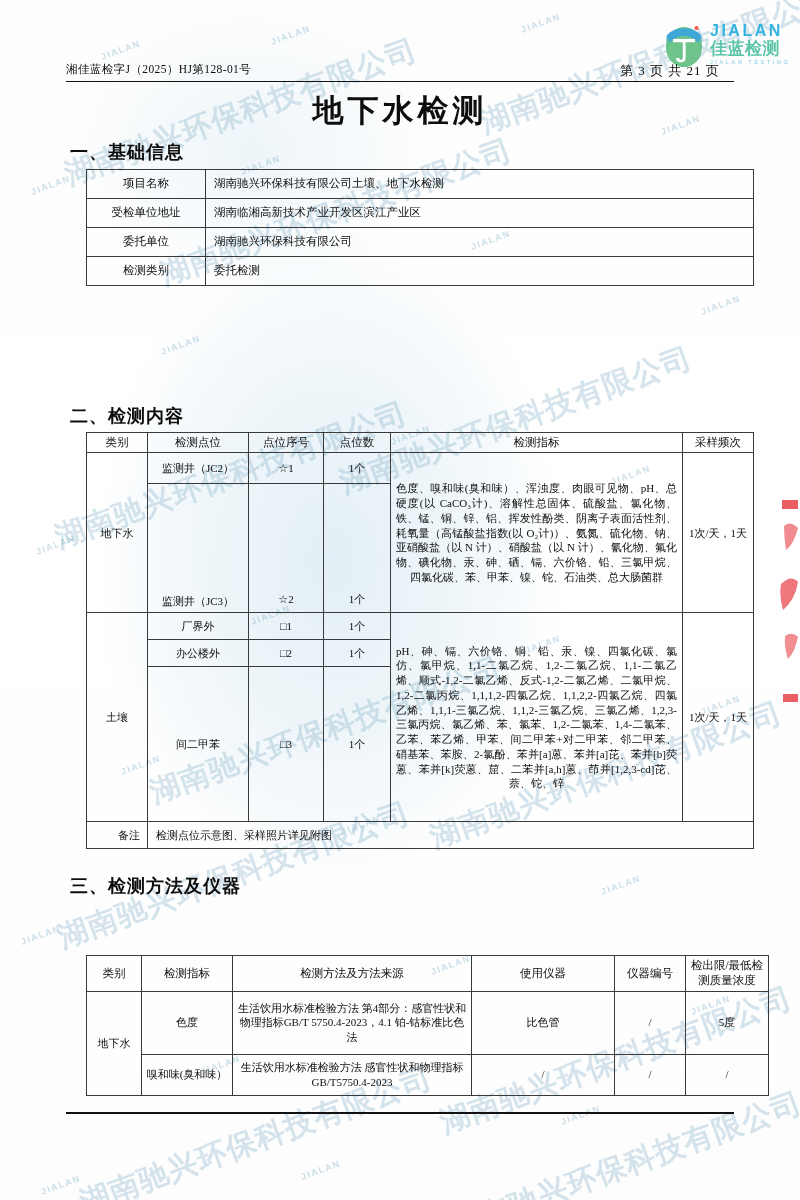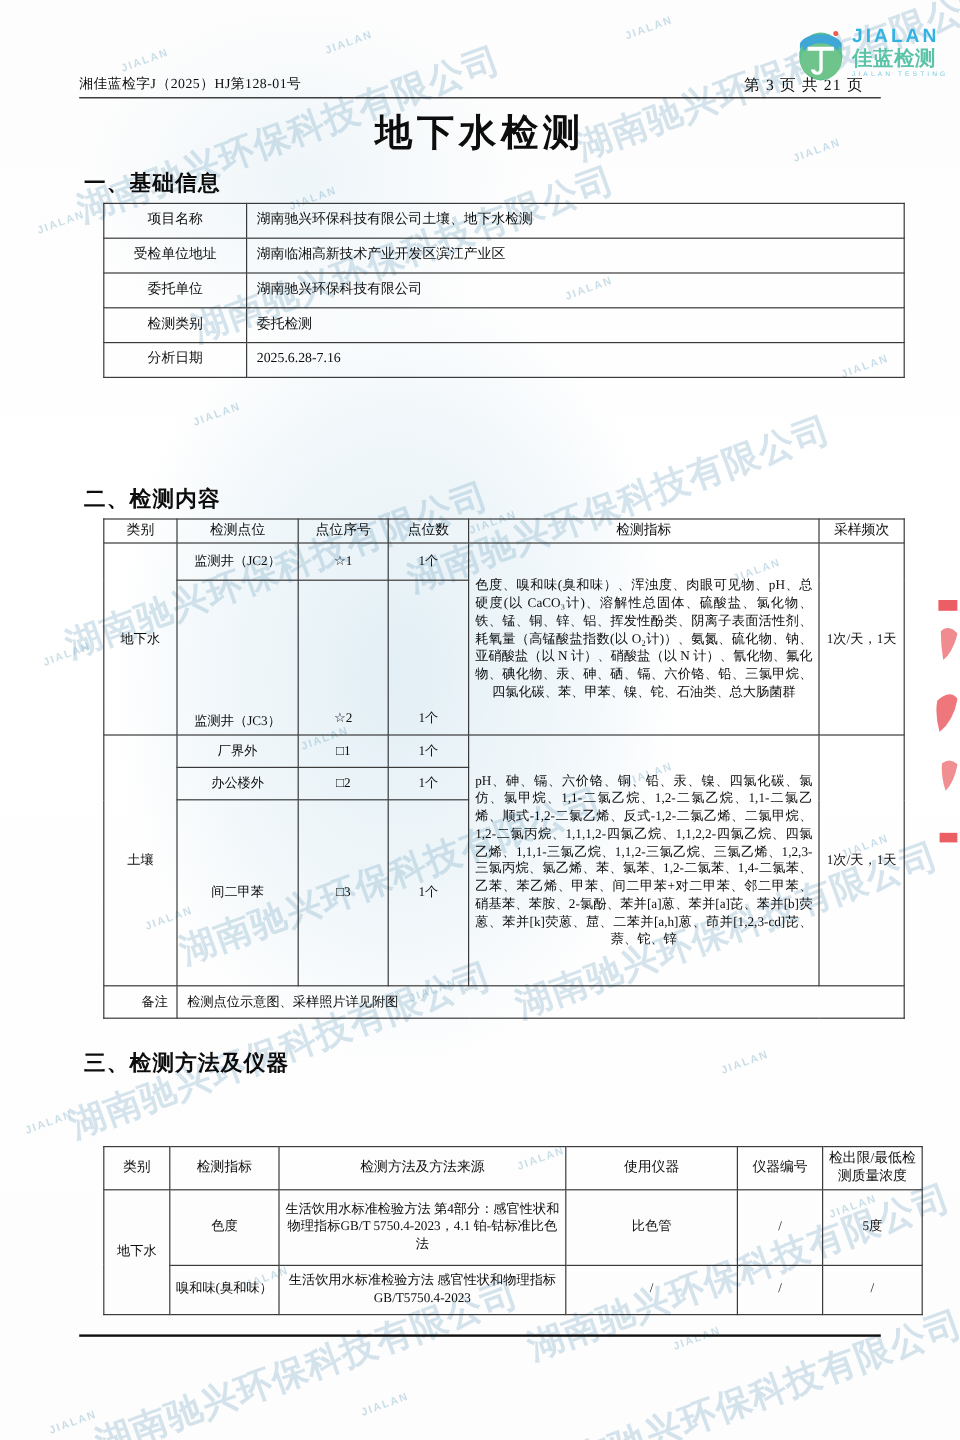--- a/index.html
+++ b/index.html
@@ -300,24 +300,20 @@
         <td class="tl">湖南临湘高新技术产业开发区滨江产业区</td>
       </tr>
       <tr>
         <td class="lab tc">委托单位</td>
         <td class="tl">湖南驰兴环保科技有限公司</td>
       </tr>
       <tr>
         <td class="lab tc">检测类别</td>
         <td class="tl">委托检测</td>
       </tr>
-      <tr>
-        <td class="lab tc">分析日期</td>
-        <td class="tl">2025.6.28-7.16</td>
-      </tr>
     </tbody>
   </table>
 
   <div class="sec-head" id="sec2-head">二、检测内容</div>
 
   <table class="doc-tbl" id="tbl-content">
     <thead>
       <tr>
         <th class="c-cat tc">类别</th>
         <th class="c-pt  tc">检测点位</th>

